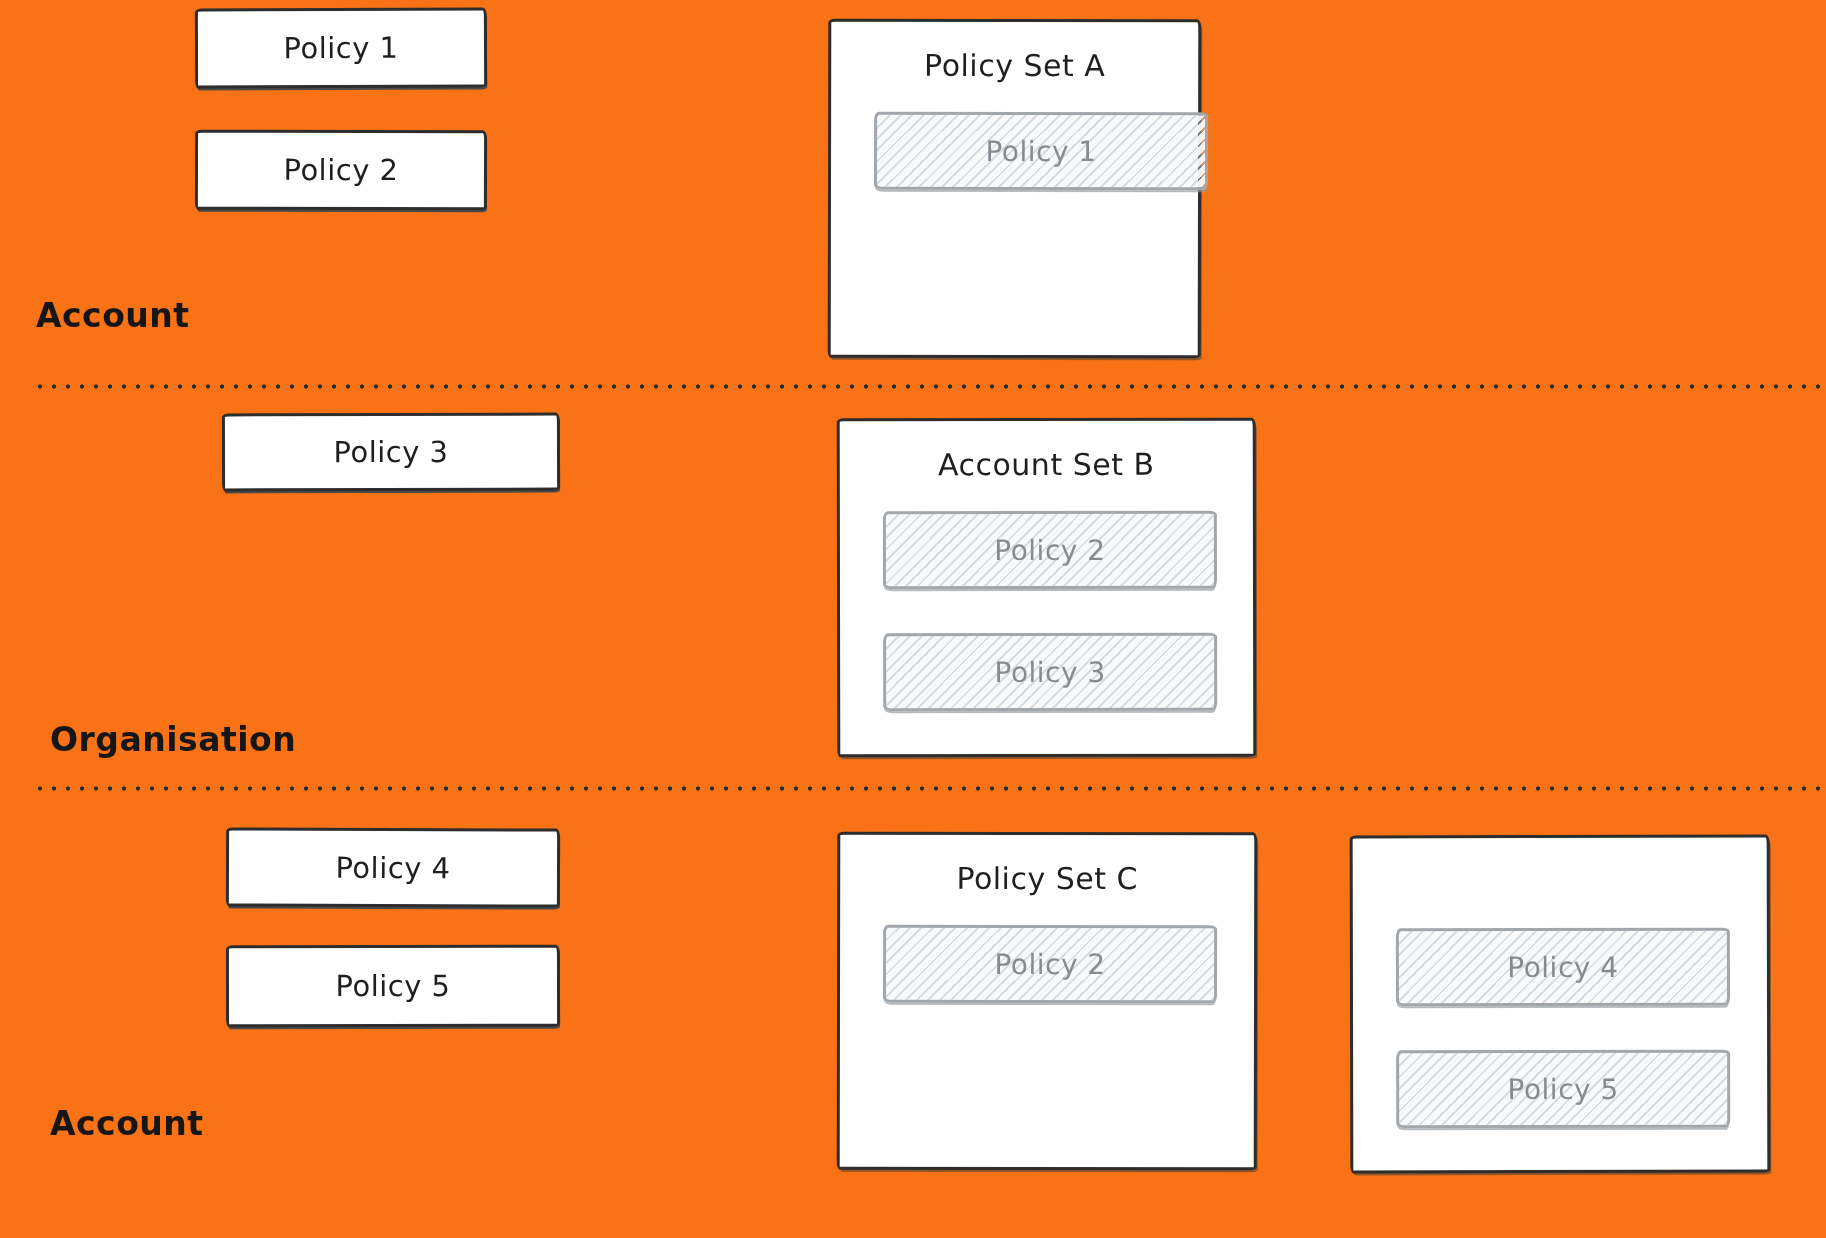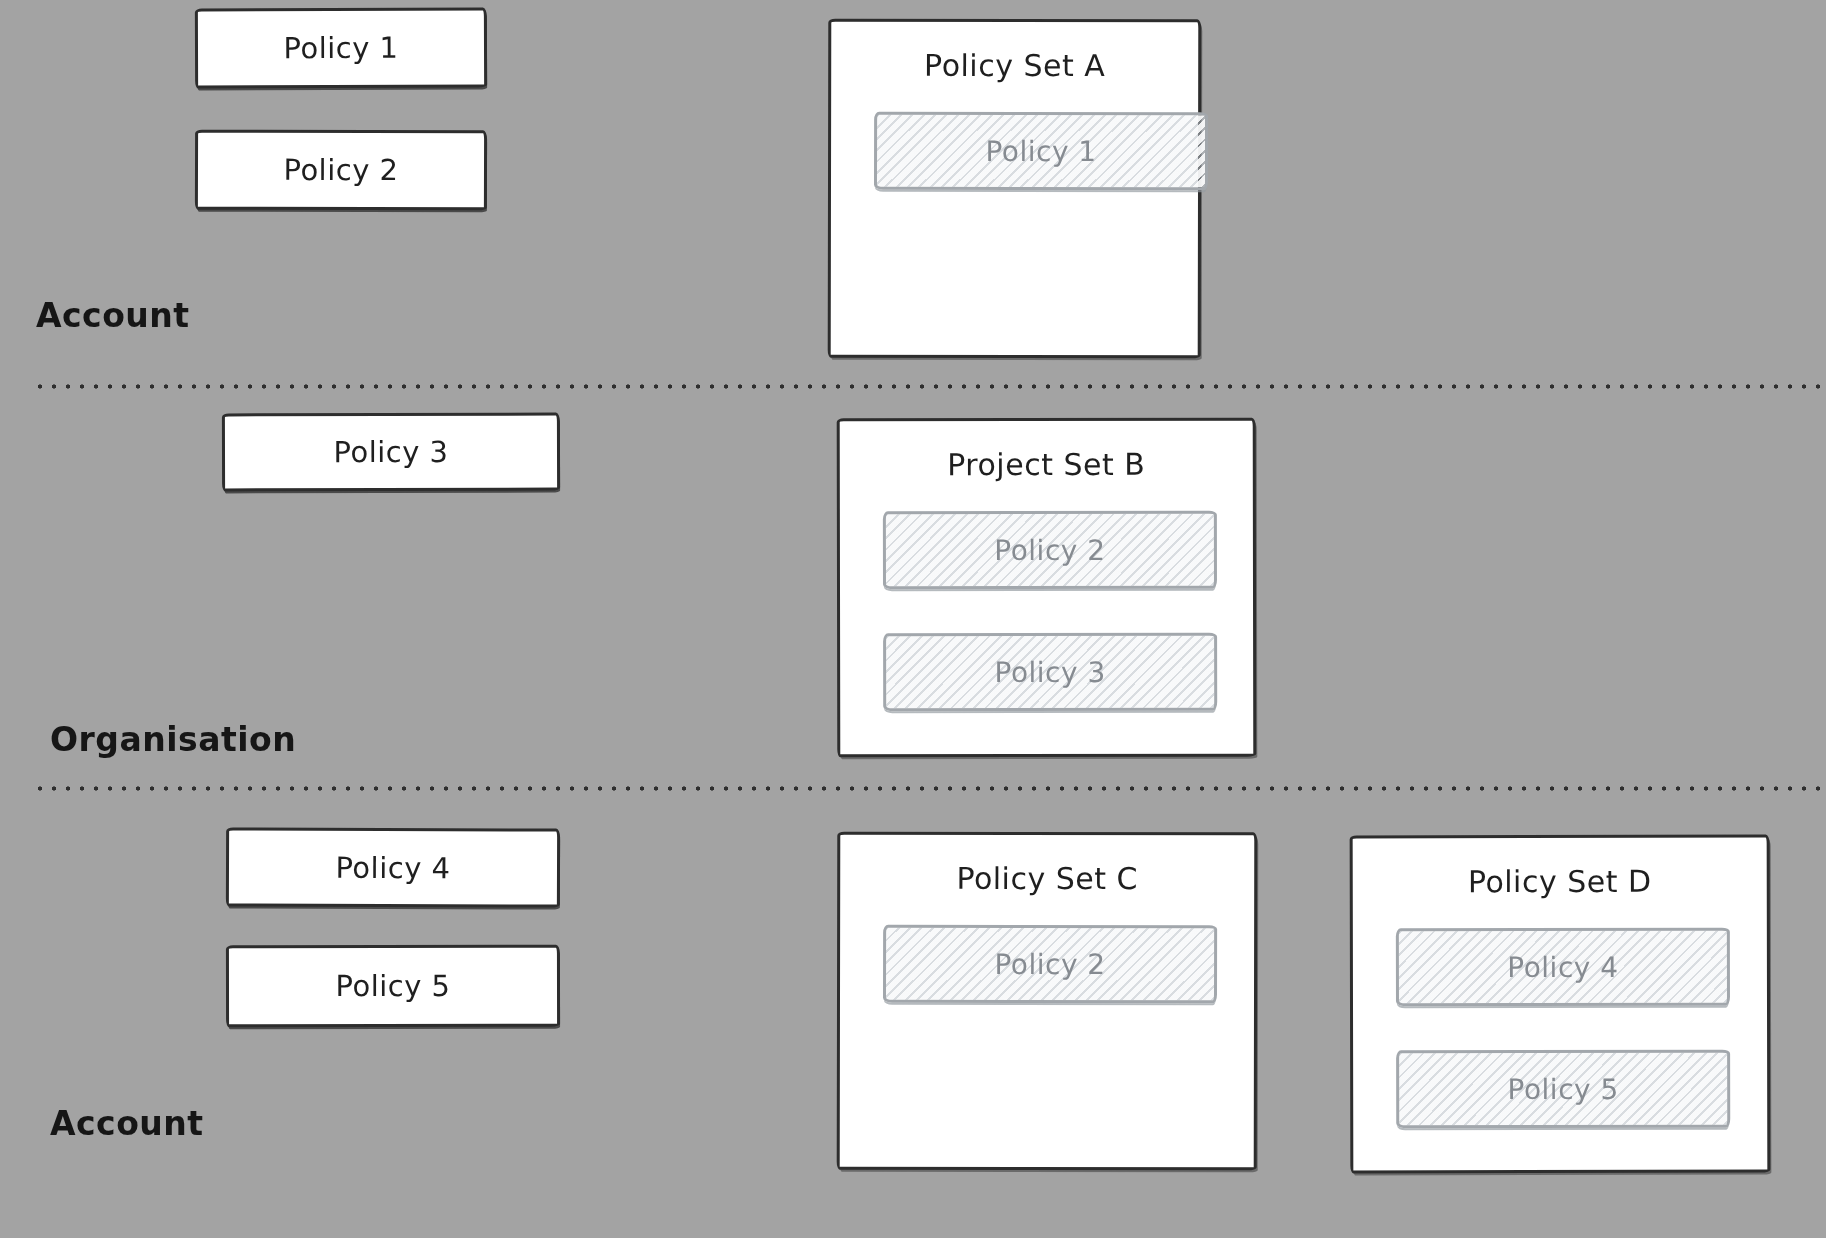--- a/index.html
+++ b/index.html
@@ -1,20 +1,20 @@
 <!DOCTYPE html>
 <html><head>
 <meta charset="utf-8">
 <style>
   html,body{margin:0;padding:0;background:#ffffff;}
   .canvas{
     position:relative;
     width:1826px;
     height:1238px;
-    background:#a3a3a3;
+    background:#f97316;
     font-family:"DejaVu Sans","Liberation Sans",sans-serif;
     color:#1f1f1f;
     overflow:hidden;
   }
 
   
   .sketch{
     position:absolute;
     background:#ffffff;
     border:3px solid #2d2d2d;
@@ -116,21 +116,21 @@
   </div>
 
   <div class="row-label lbl-account">Account</div>
   <div class="sep sep-1"></div>
 
   <div class="sketch policy-box pbox-3">
     <span>Policy 3</span>
   </div>
 
   <div class="sketch policy-set set-b">
-    <div class="set-title">Project Set B</div>
+    <div class="set-title">Account Set B</div>
     <div class="member first">
       <span>Policy 2</span>
     </div>
     <div class="member second">
       <span>Policy 3</span>
     </div>
   </div>
 
   <div class="row-label lbl-organisation">Organisation</div>
   <div class="sep sep-2"></div>
@@ -143,21 +143,20 @@
   </div>
 
   <div class="sketch policy-set set-c">
     <div class="set-title">Policy Set C</div>
     <div class="member first">
       <span>Policy 2</span>
     </div>
   </div>
 
   <div class="sketch policy-set set-d">
-    <div class="set-title">Policy Set D</div>
     <div class="member first">
       <span>Policy 4</span>
     </div>
     <div class="member second">
       <span>Policy 5</span>
     </div>
   </div>
 
   <div class="row-label lbl-project">Account</div>
 

